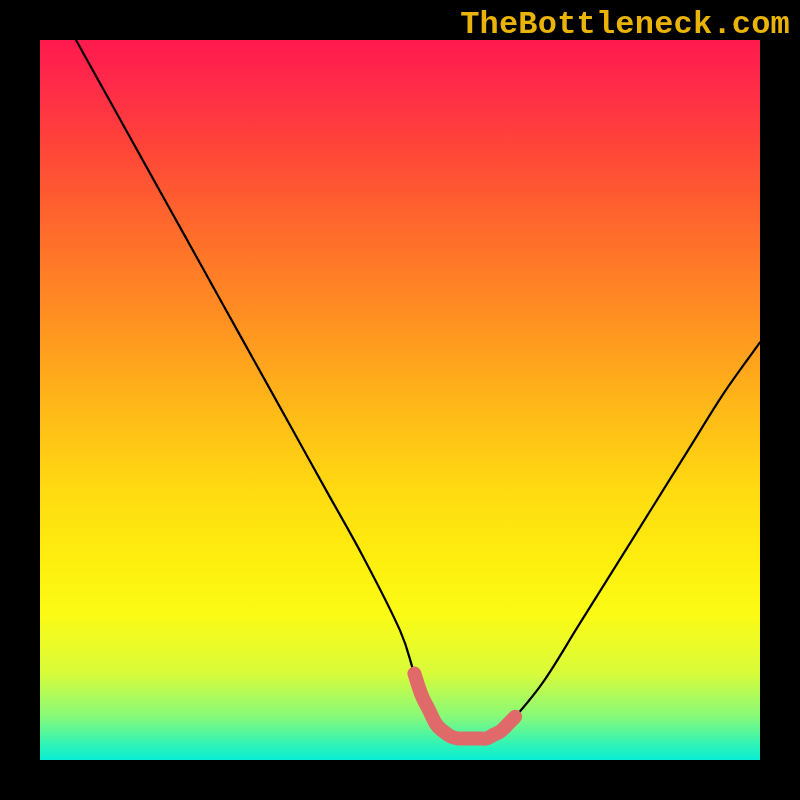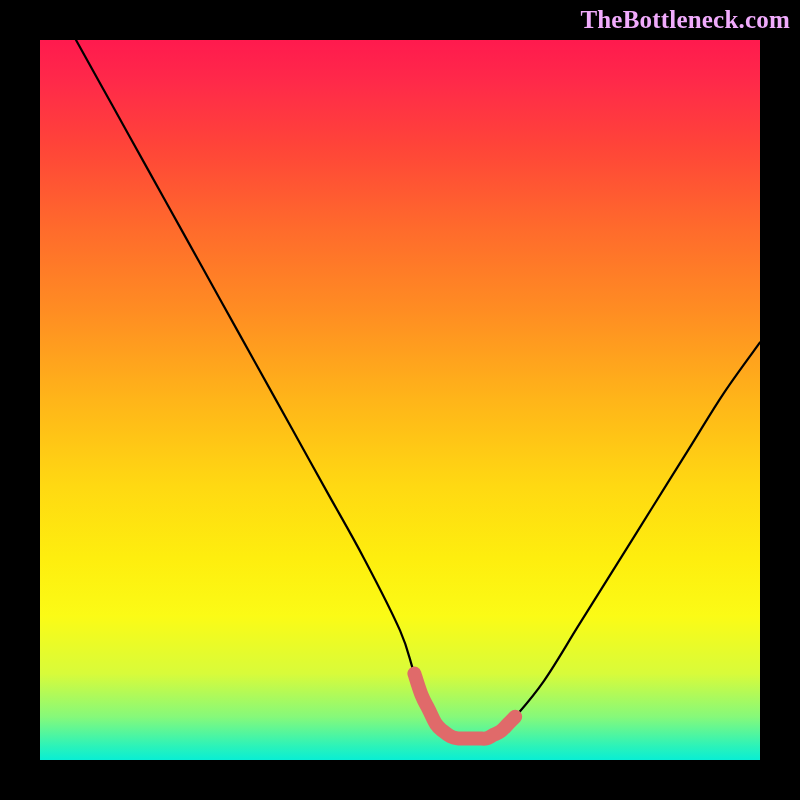--- a/index.html
+++ b/index.html
@@ -29,24 +29,24 @@
       #d8fb3a 88%,
       #86f97a 94%,
       #2df3b8 98%,
       #09eed4 100%
     );
   }
   .watermark {
     position: absolute;
     top: 6px;
     right: 10px;
-    font-family: Liberation Serif, serif;
-    font-size: 25px;
+    font-family: Liberation Mono, monospace;
+    font-size: 32px;
     font-weight: 600;
-    color: #f0abfc;
+    color: #eab308;
     letter-spacing: 0.2px;
     user-select: none;
   }
   svg.curve {
     position: absolute;
     left: 0; top: 0;
     width: 720px; height: 720px;
     overflow: visible;
   }
 </style>

